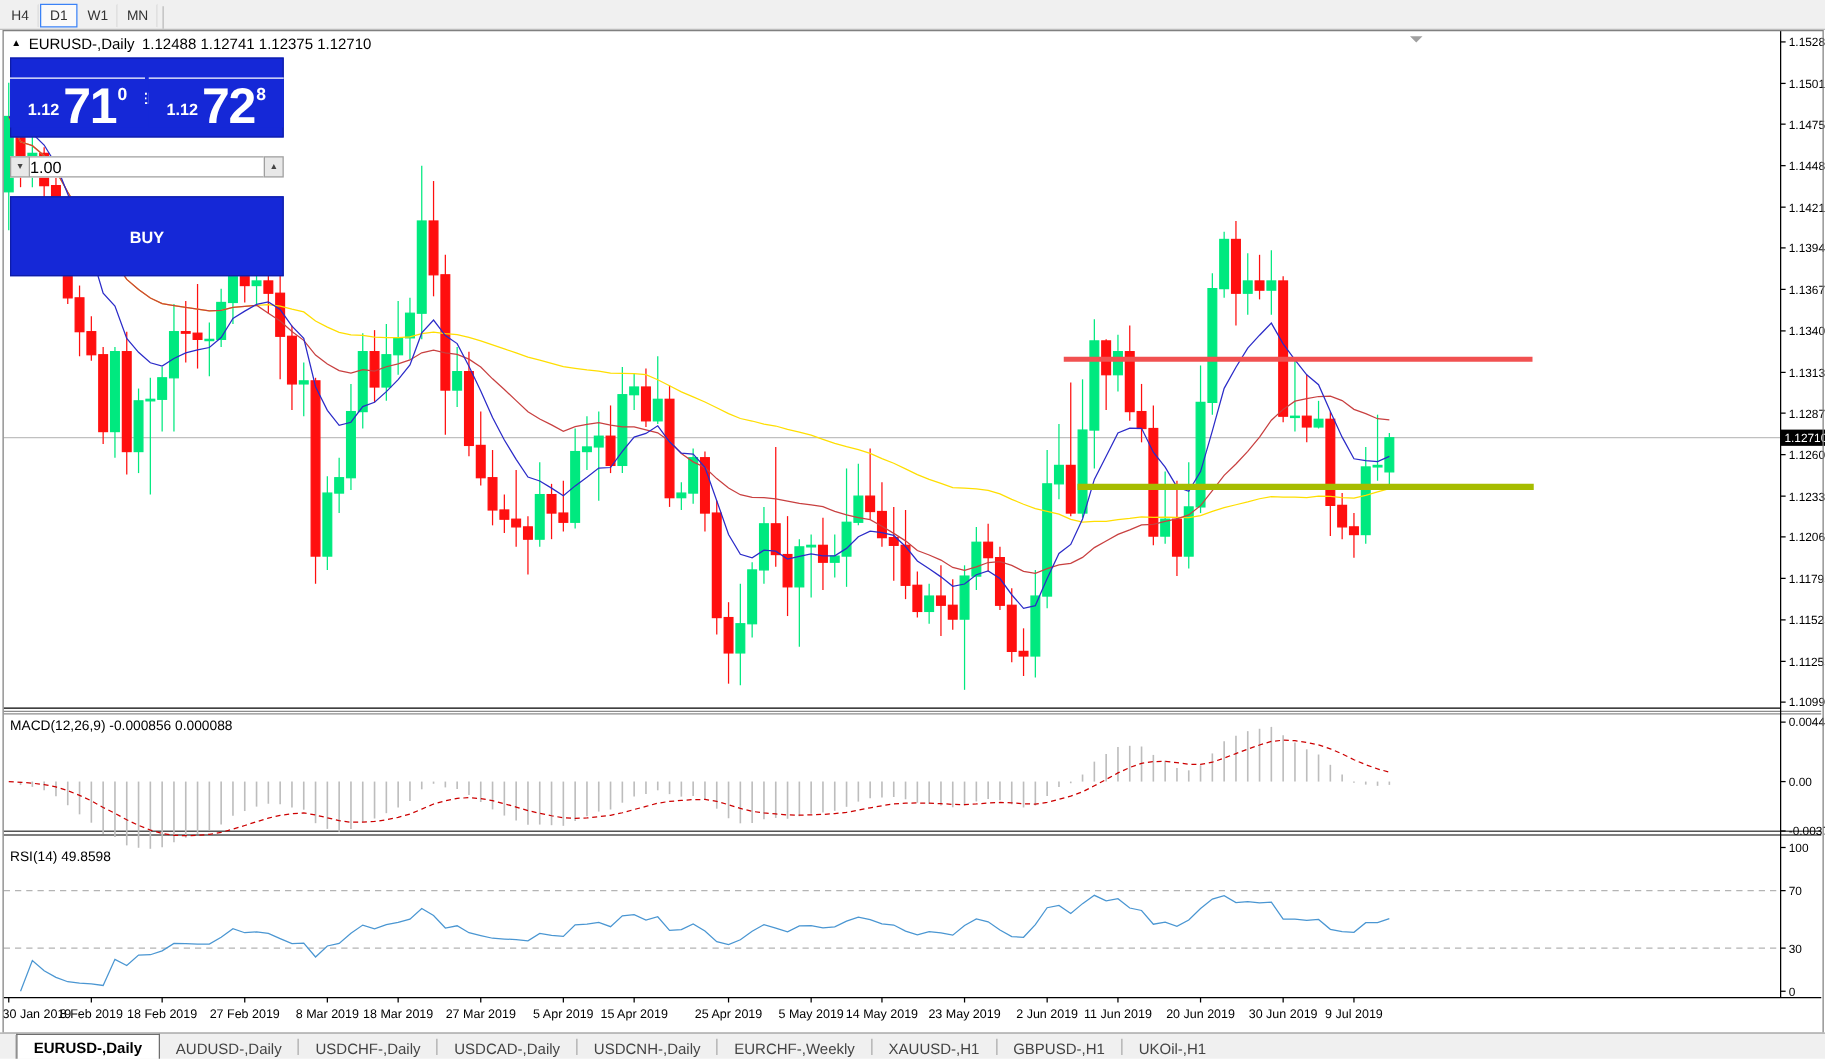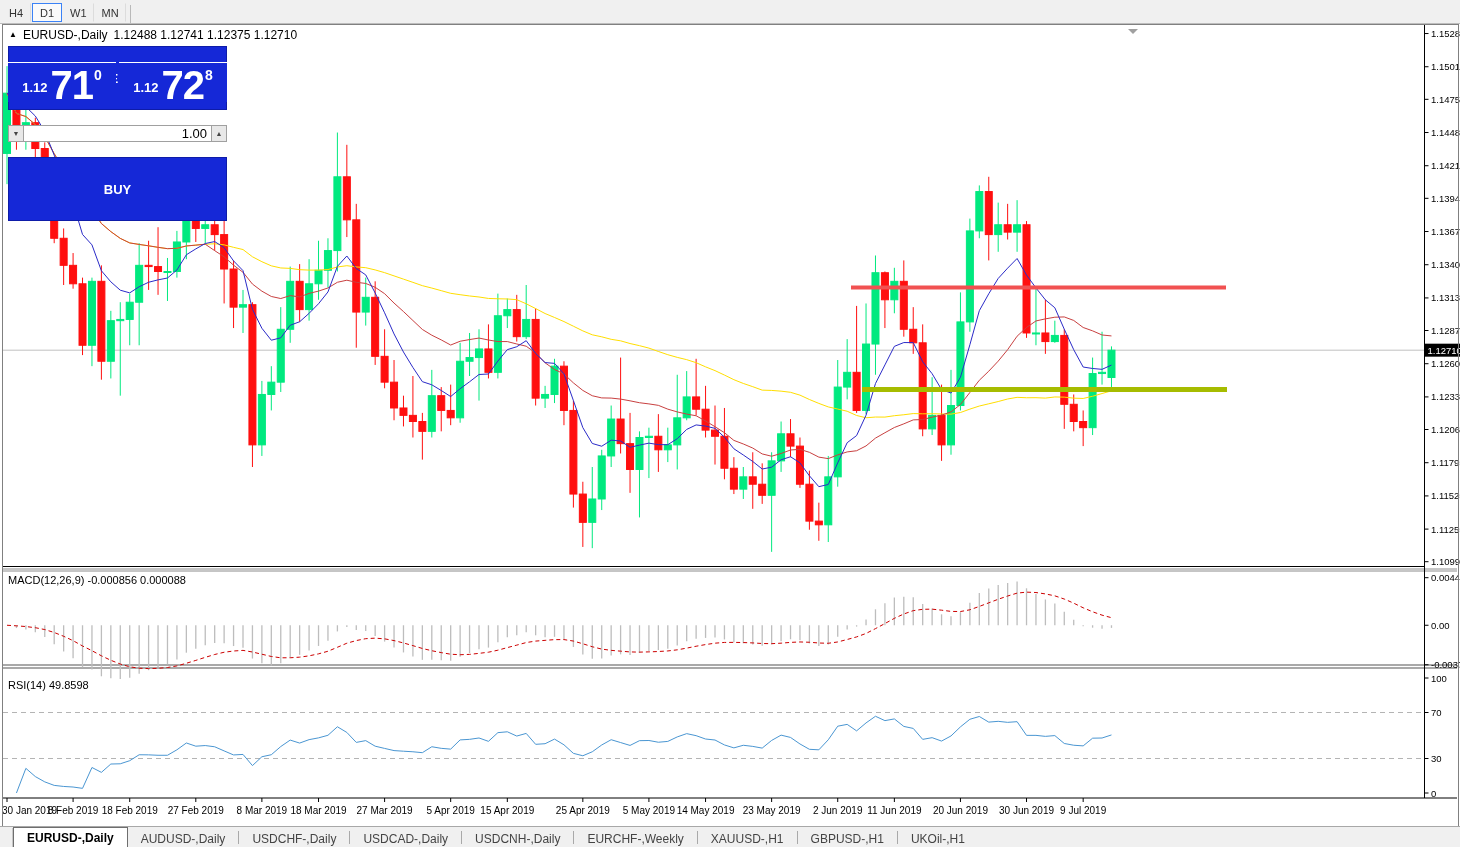--- a/index.html
+++ b/index.html
@@ -25,21 +25,21 @@
   .collapse-icon{font-size:8px;position:relative;top:-1px;}
   
   .trade-panel{position:absolute;left:8px;top:46px;width:219px;z-index:6;}
   .tp-row1{display:flex;height:14px;gap:15px;flex-direction:column;}
   .btn-trade{flex:0 0 64px;background:#1528D7;color:#fff;border:1px solid #0E1CA8;
     font-size:13px;font-weight:600;font-family:"Liberation Sans",sans-serif;padding:0;}
   .spinner{flex:1;display:flex;background:#fff;}
   .spin-btn{width:16px;background:#E8E8E8;border:1px solid #A0A0A0;font-size:7px;line-height:6px;
     color:#444;padding:0;font-family:"Liberation Sans",sans-serif;}
   .vol-input{flex:1;width:40px;border:1px solid #A0A0A0;border-left:none;border-right:none;
-    text-align:right;font-size:13px;padding:0 4px 0 0;font-family:"Liberation Sans",sans-serif;outline:none;}
+    text-align:left;font-size:13px;padding:0 4px 0 0;font-family:"Liberation Sans",sans-serif;outline:none;}
   .tp-row2{display:flex;gap:3px;margin-top:2px;height:40px;justify-content:space-between;}
   .price-box{flex:1;background:#1528D7;border-top:1px solid #fff;color:#fff;display:flex;
     align-items:flex-end;justify-content:center;padding-bottom:3px;}
   .pp{font-size:13px;font-weight:700;margin:0 3px 4px 0;}
   .pb{font-size:40px;font-weight:700;line-height:27px;letter-spacing:-1px;}
   .ps{font-size:14px;font-weight:700;align-self:flex-start;margin-top:4px;margin-left:1px;}
   
   .tabbar{position:absolute;left:0;top:826px;width:1460px;height:21px;background:#F0F0F0;
     border-top:1px solid #A8A8A8;display:flex;align-items:flex-end;z-index:5;}
   .tab-spacer{width:12px;height:20px;border-right:1px solid #C8C8C8;}

